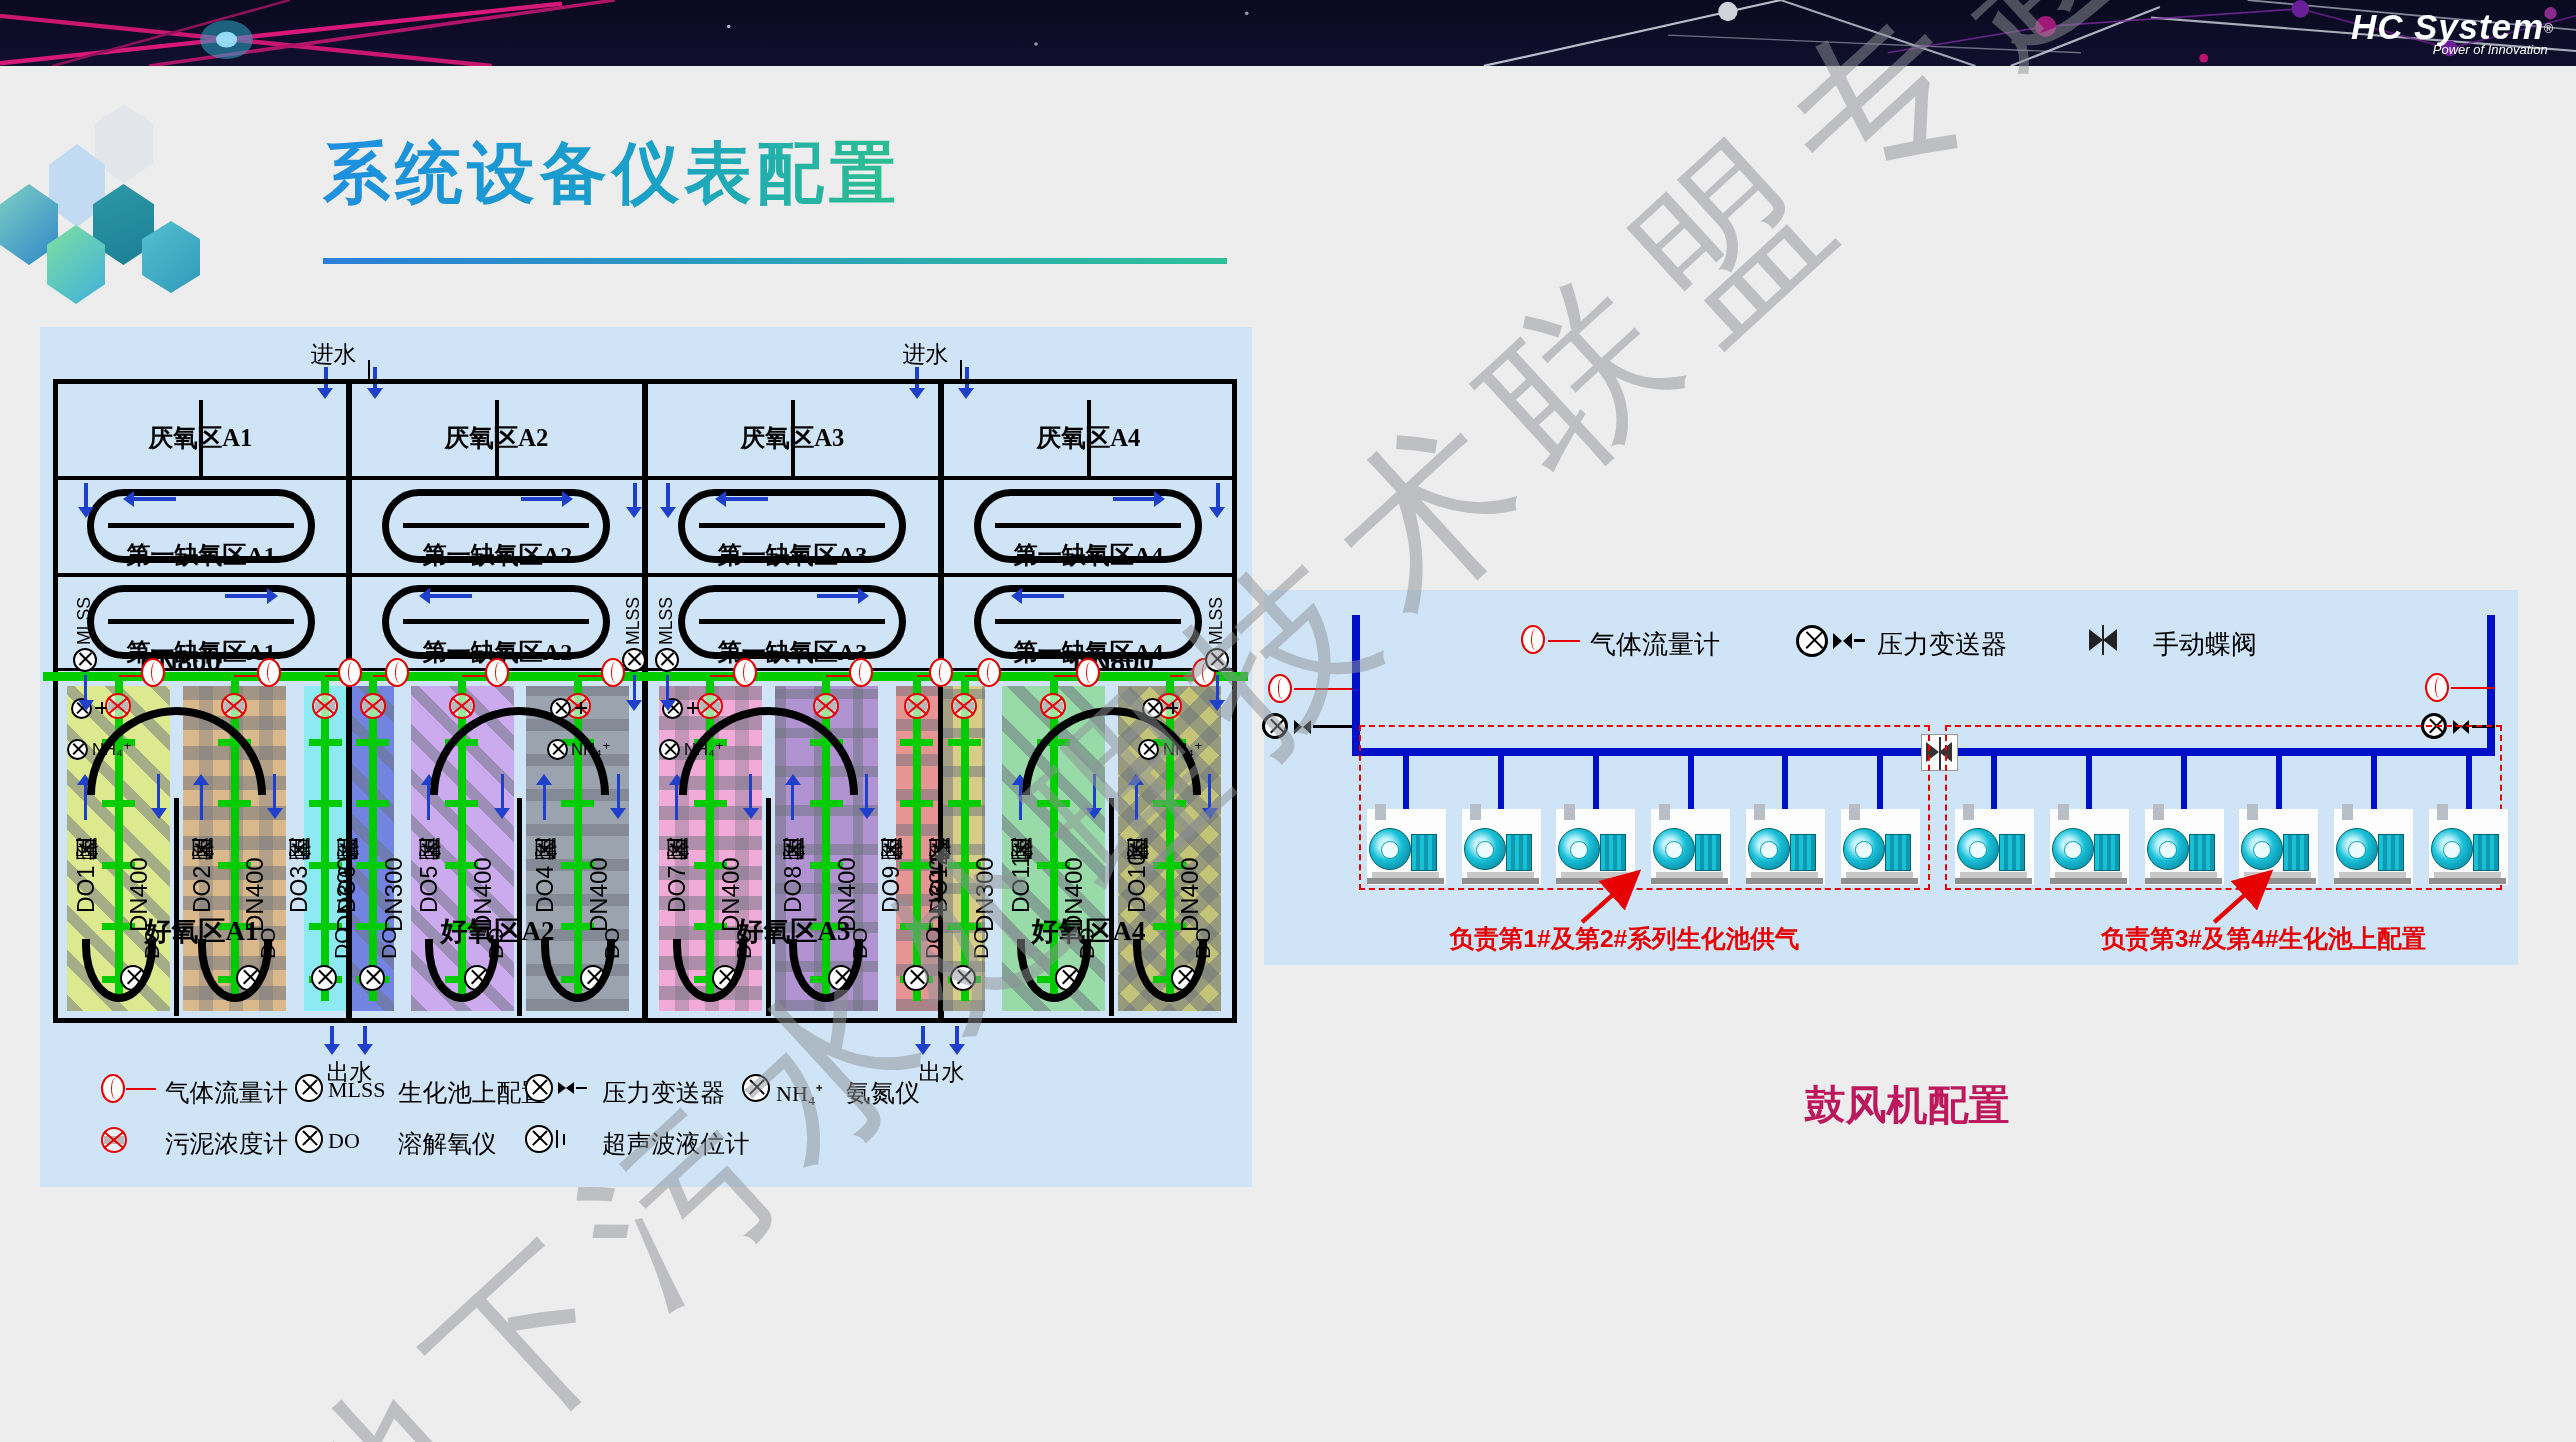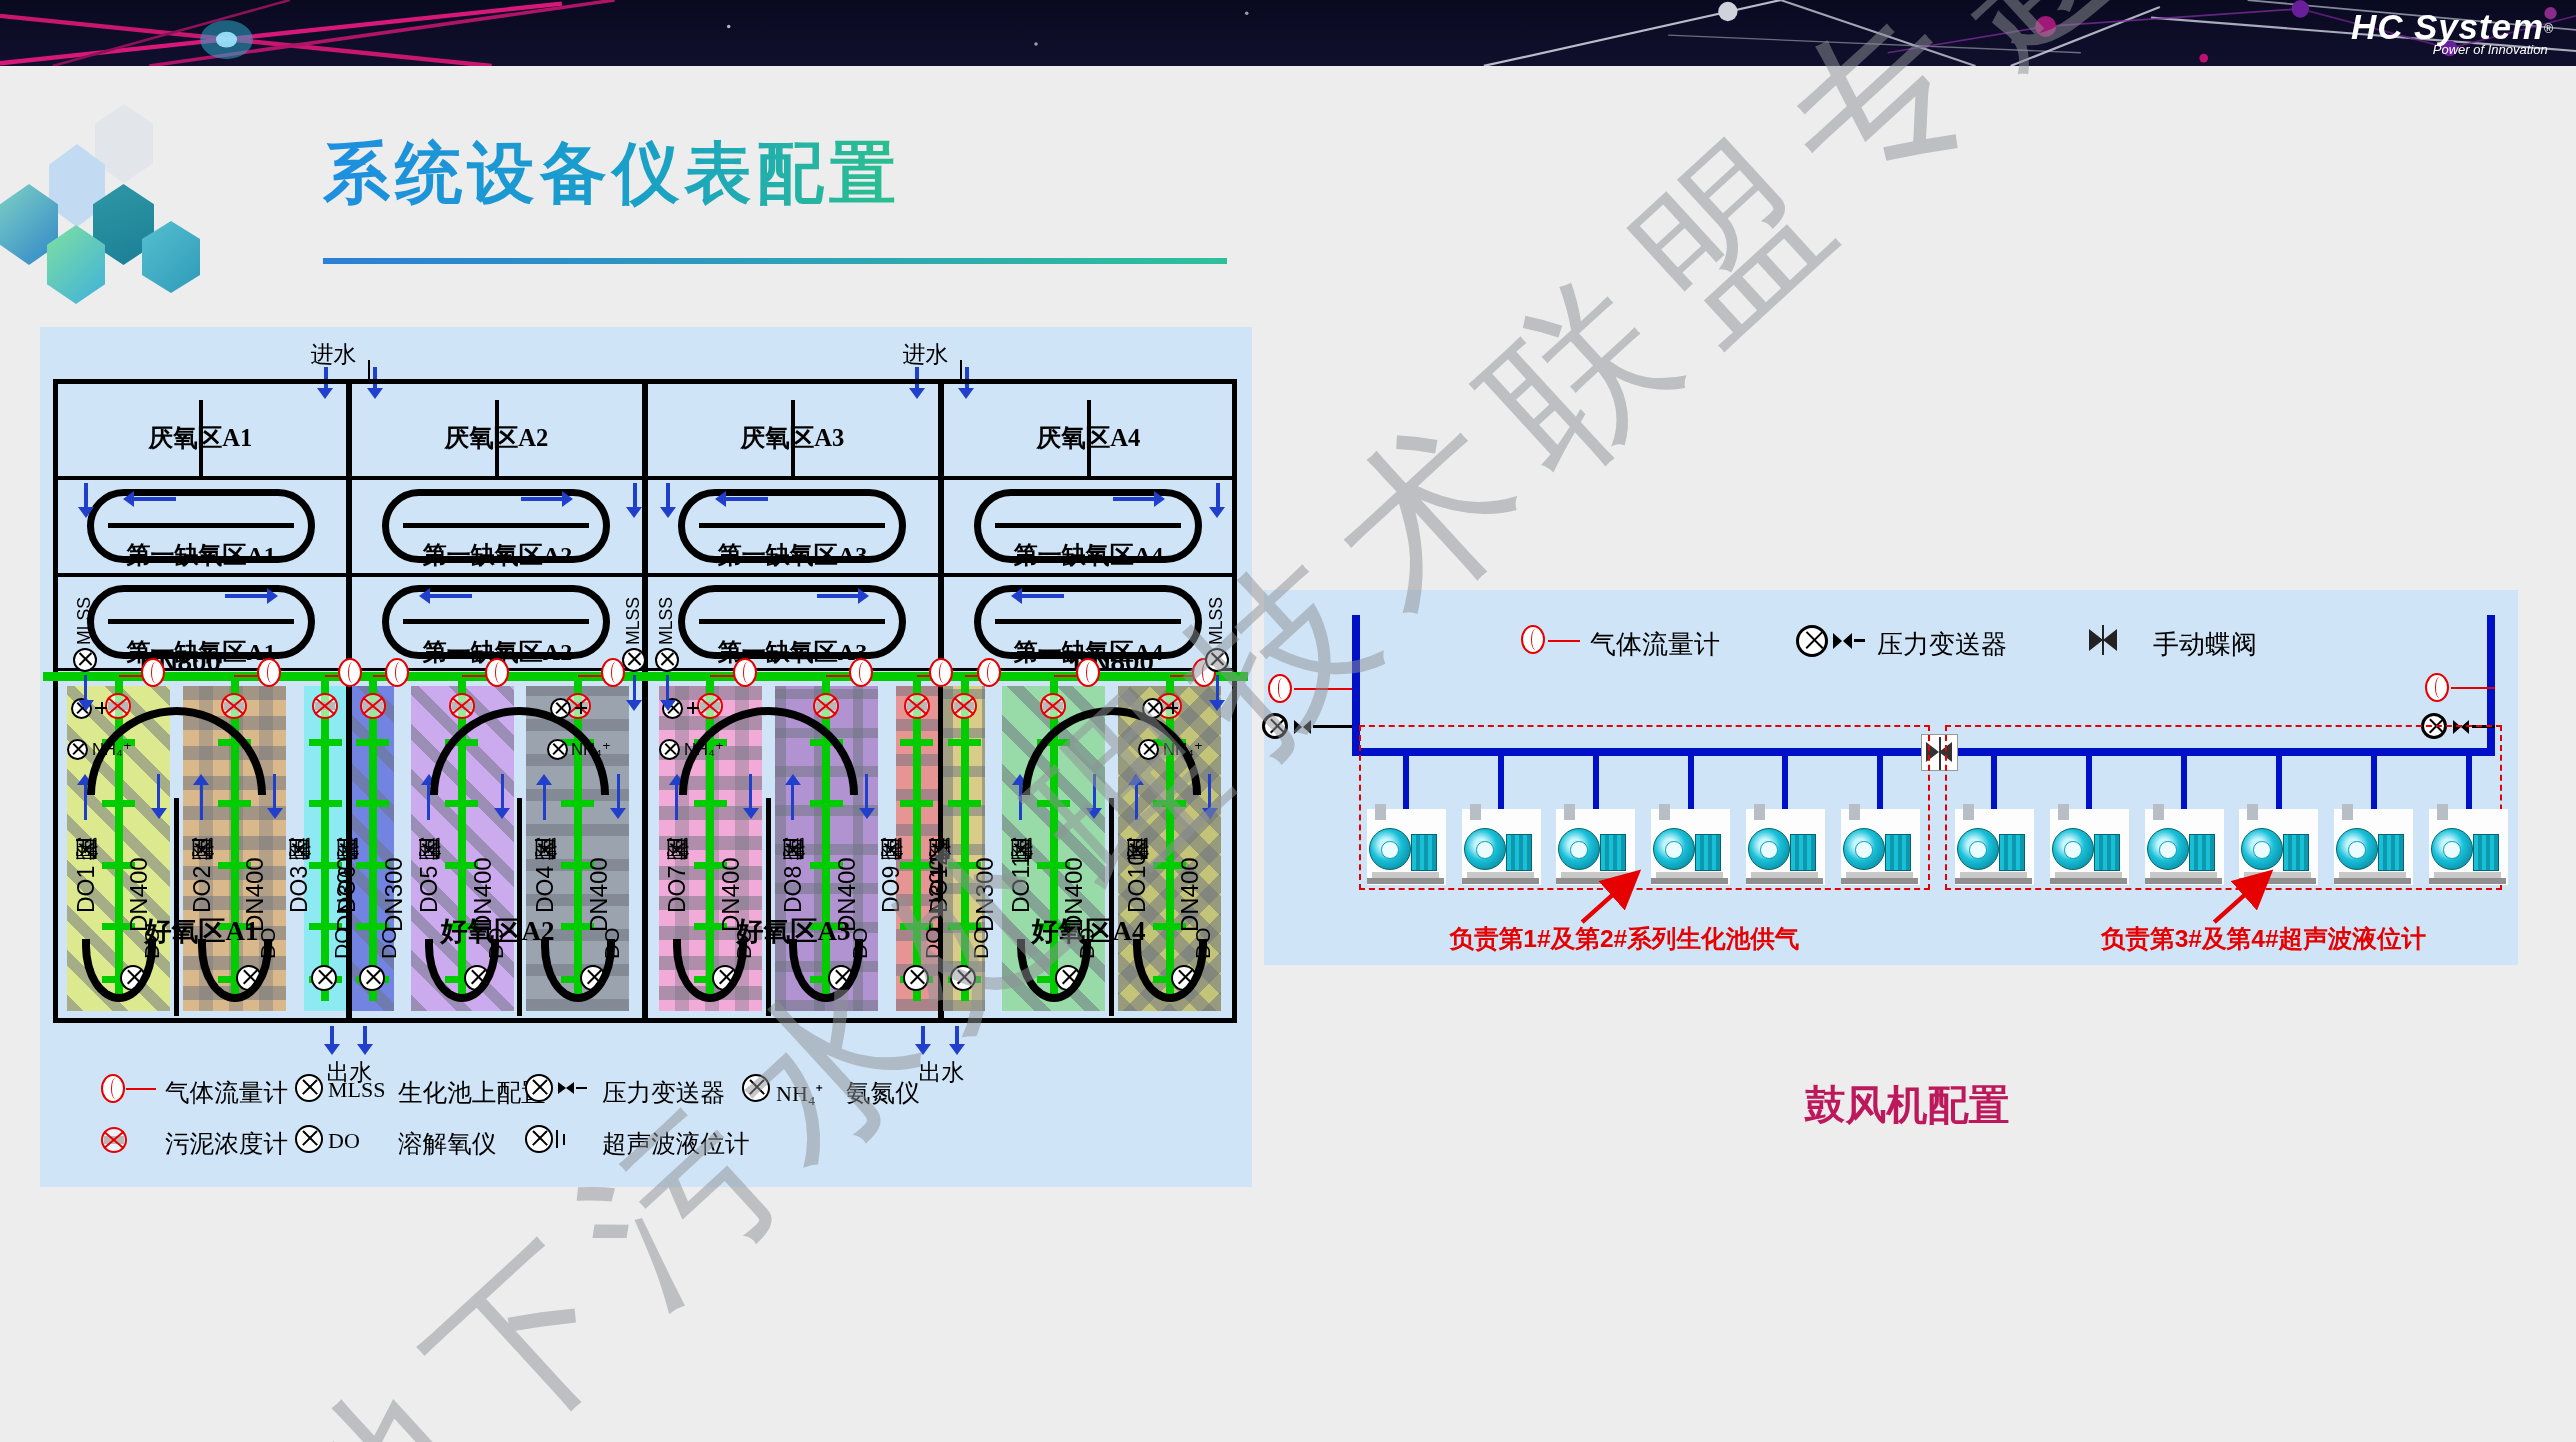--- a/index.html
+++ b/index.html
@@ -777,21 +777,21 @@
       <div style="position: absolute; left: 1165px; top: 219px; width: 79px; height: 76px;">
         <div style="position: absolute; left: 8px; top: -5.3px; width: 10.5px; height: 16px; background: rgb(184, 190, 198);"></div>
         <div style="position: absolute; left: 1.8px; top: 19.3px; width: 42px; height: 42px; border-radius: 50%; background: radial-gradient(circle at 40% 40%, rgb(200, 246, 255) 0px, rgb(200, 246, 255) 18%, rgb(24, 192, 216) 45%, rgb(11, 143, 168) 80%); border: 0.9px solid rgb(0, 102, 102);"></div>
         <div style="position: absolute; left: 14px; top: 32px; width: 17.6px; height: 17.6px; border-radius: 50%; background: rgb(234, 252, 255); border: 1.8px solid rgb(10, 154, 176);"></div>
         <div style="position: absolute; left: 44px; top: 24.6px; width: 26px; height: 37px; background: repeating-linear-gradient(90deg, rgb(23, 192, 212) 0px, rgb(23, 192, 212) 4.4px, rgb(13, 152, 176) 4.4px, rgb(13, 152, 176) 8px); border: 0.9px solid rgb(0, 102, 119);"></div>
         <div style="position: absolute; left: 5.3px; top: 63px; width: 67px; height: 6.1px; background: rgb(200, 200, 200);"></div>
         <div style="position: absolute; left: 0px; top: 69px; width: 77px; height: 6.1px; background: rgb(143, 143, 143);"></div>
       </div>
     </div>
   <div class="abs redlabel" style="left:1414px;top:922px;width:421px;">负责第1#及第2#系列生化池供气</div>
-  <div class="abs redlabel" style="left:2053px;top:922px;width:421px;">负责第3#及第4#超声波液位计</div>
+  <div class="abs redlabel" style="left:2053px;top:922px;width:421px;">负责第3#及第4#生化池上配置</div>
   <div class="abs caption" style="left:1661px;top:1078px;width:492px;">鼓风机配置</div>
 
   <svg class="abs" style="left:0;top:0;width:2576px;height:1443px;pointer-events:none;z-index:30;" viewBox="0 0 2934 1643" width="2576" height="1443">
     <defs>
       <marker id="redhead" markerWidth="9" markerHeight="9" refX="6" refY="4.5" orient="auto">
         <polygon points="0 0, 9 4.5, 0 9" fill="#e60000"></polygon>
       </marker>
     </defs>
     <line x1="1802" y1="1050" x2="1858" y2="1000" stroke="#e60000" stroke-width="5" marker-end="url(#redhead)"></line>
     <line x1="2522" y1="1050" x2="2578" y2="1000" stroke="#e60000" stroke-width="5" marker-end="url(#redhead)"></line>

